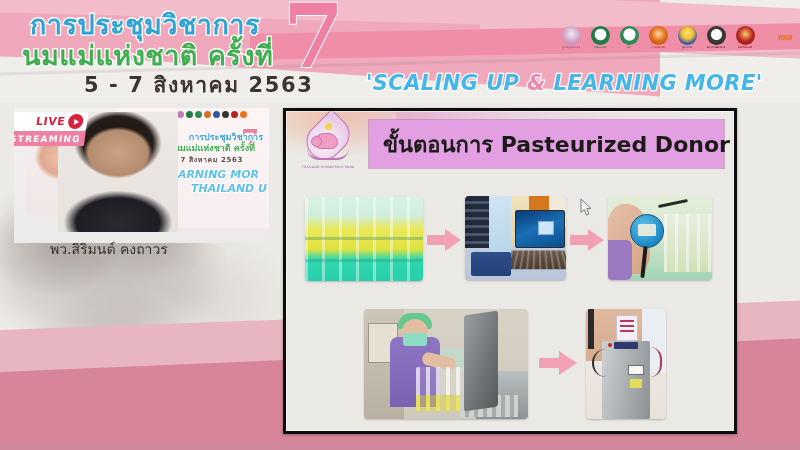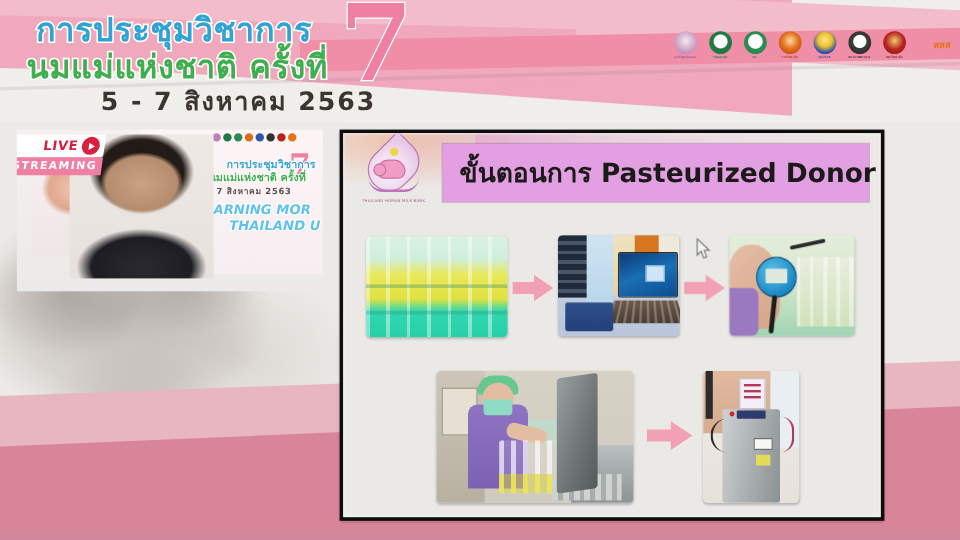--- a/index.html
+++ b/index.html
@@ -329,20 +329,21 @@
     <div class="hdr-pink-2"></div>
     <div class="hdr-pink-3"></div>
     <div class="hdr-rose-strip"></div>
     <div class="hdr-shadow"></div>
 
     <div class="thai-line1">การประชุมวิชาการ</div>
     <div class="thai-line2">นมแม่แห่งชาติ ครั้งที่</div>
     <div class="thai-date">5 - 7 สิงหาคม 2563</div>
     <div class="big-seven">7</div>
 
+    <div class="tagline"><span>'SCALING UP </span><span class="amp">&amp;</span><span> LEARNING MORE'</span></div>
 
     <div class="logo-row">
       <div class="logo lg1">
           <span class="mark"></span>
           <span class="cap" style="color:#a0609a">มูลนิธิศูนย์นมแม่</span>
         </div>
       <div class="logo lg2">
           <span class="mark"></span>
           <span class="cap" style="color:#1f7a44">กรมอนามัย</span>
         </div>
@@ -404,20 +405,21 @@
         <span class="play">
             <span></span>
           </span>
       </div>
       <div class="live-bottom">
         <span class="txt">STREAMING</span>
       </div>
     </div>
   </div>
 
+  <div class="speaker-name">พว.สิริมนต์   คงถาวร</div>
 
   <div class="slide-frame">
     <div class="slide">
       <div class="slide-wash"></div>
       <div class="slide-wash2"></div>
 
       <div class="mb-logo">
         <div class="mb-drop"></div>
         <div class="mb-yolk"></div>
         <div class="mb-baby"></div>

